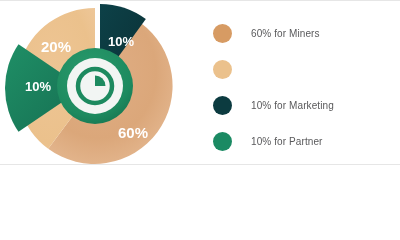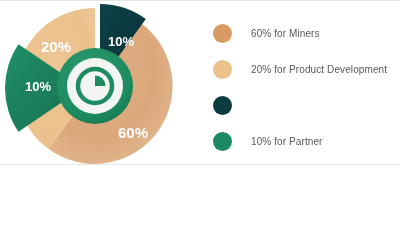--- a/index.html
+++ b/index.html
@@ -144,25 +144,25 @@
 
   <div class="legend">
 
     <div class="legend-row r0">
       <span class="swatch" style="background:#d79b63"></span>
       <span class="legend-label">60% for Miners</span>
     </div>
 
     <div class="legend-row r1">
       <span class="swatch" style="background:#ebc18c"></span>
-      <span class="legend-label">20% for Product Development</span>
     </div>
 
     <div class="legend-row r2">
       <span class="swatch" style="background:#0c3b40"></span>
+      <span class="legend-label">10% for Marketing</span>
     </div>
 
     <div class="legend-row r3">
       <span class="swatch" style="background:#1b8a63"></span>
       <span class="legend-label">10%  for Partner</span>
     </div>
 
   </div>
 </div>
 

